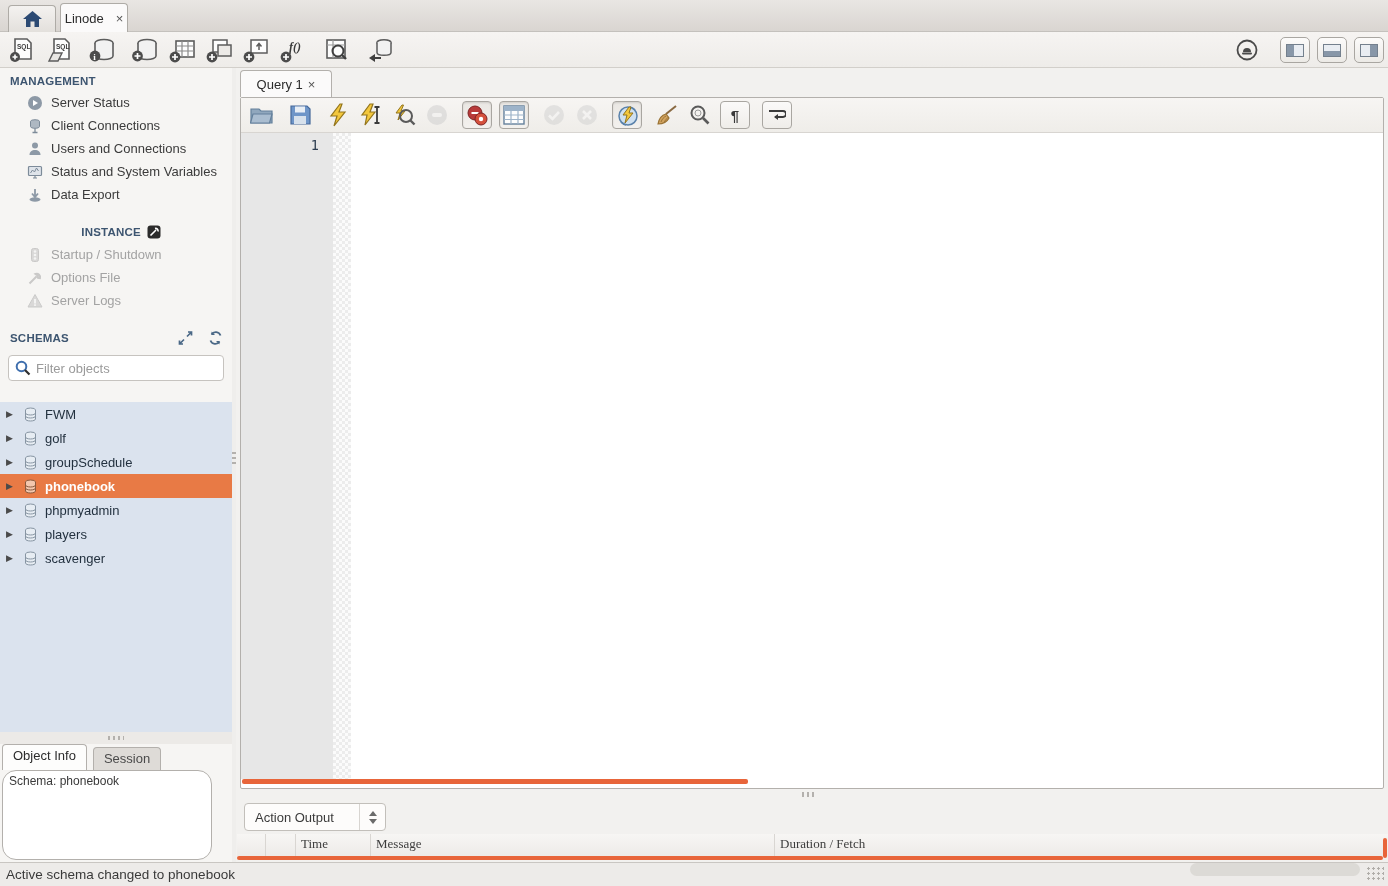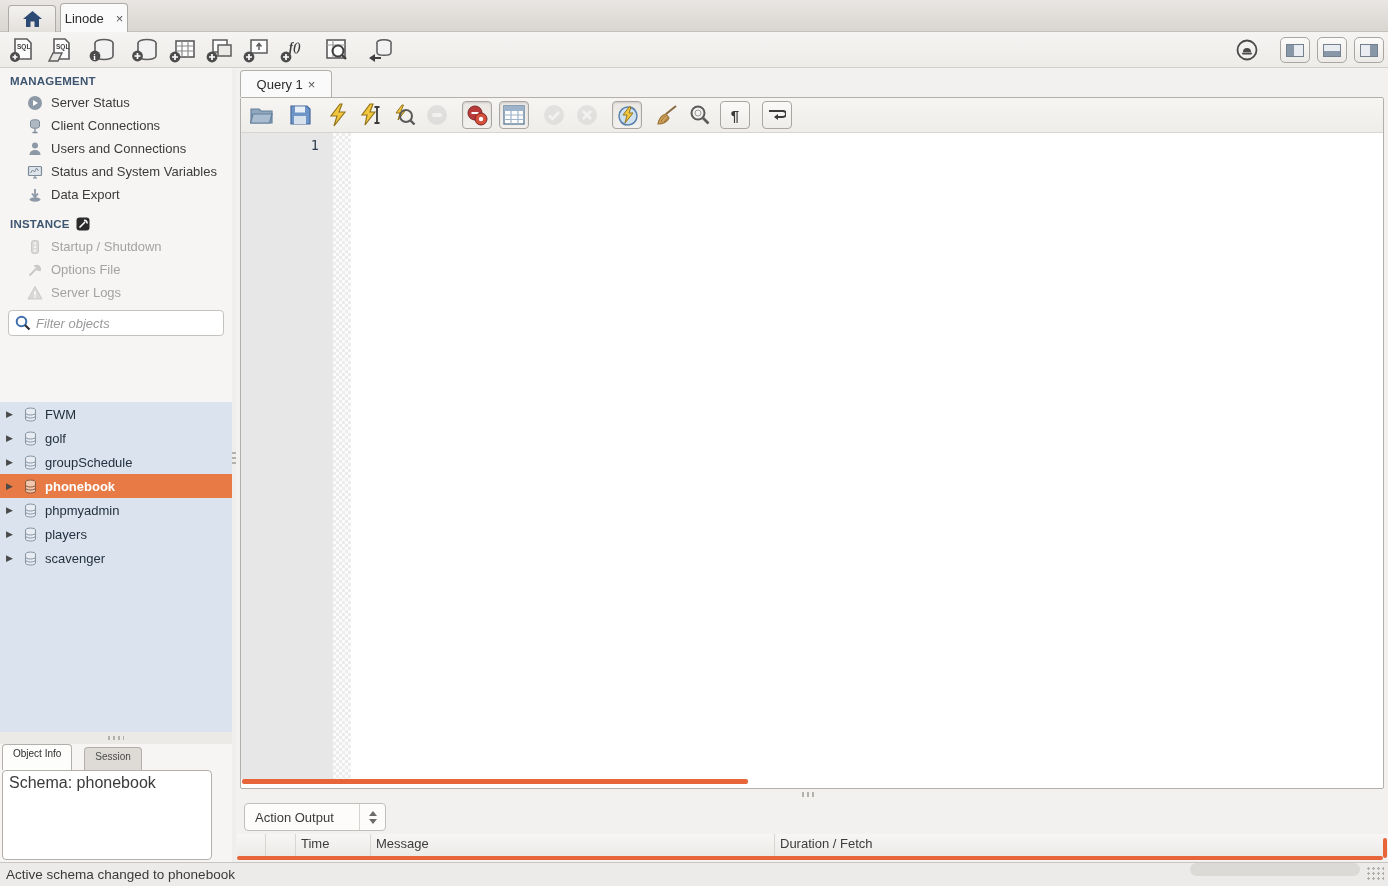--- a/index.html
+++ b/index.html
@@ -29,34 +29,34 @@
   #sidebar { left:0; top:68px; width:232px; height:794px; background:#f6f5f3; overflow:hidden; }
   .sec-title { font-size:11.5px; font-weight:bold; color:#3d5570; letter-spacing:.2px; padding:7px 0 4px 10px; display:flex; align-items:center; gap:6px; }
   .side-item { display:flex; align-items:center; height:23px; padding-left:26px; gap:8px; font-size:13px; color:#3b3b3b; white-space:nowrap; }
   .side-item .ic { width:17px; height:17px; flex:none; display:flex; align-items:center; justify-content:center; }
   .disabled { color:#a3a3a3; }
   .disabled .ic { opacity:.5; filter:grayscale(1); }
   #schemas-title { display:flex; align-items:center; }
   #schemas-title .spacer { flex:1; }
   #schemas-title .hic { width:16px; height:14px; margin-right:8px; }
   #filter-box { margin:6px 8px 0 8px; height:26px; background:#fff; border:1px solid #c6c3bf; border-radius:4px; display:flex; align-items:center; padding:0 6px; gap:5px; }
-  #filter-box input { border:none; outline:none; flex:1; font-size:13px; color:#737373; font-family:inherit; background:transparent;font-style:italic; }
+  #filter-box input { border:none; outline:none; flex:1; font-size:13px; color:#737373; font-family:inherit; background:transparent; }
   #filter-box input::placeholder { color:#9a9a9a; }
   #schema-tree { position:absolute; left:0; top:334px; width:232px; height:330px; background:#dbe3ee; }
   .tree-row { display:flex; align-items:center; height:24px; gap:7px; padding-left:6px; font-size:13px; color:#23313f; }
   .tree-row .exp { width:10px; font-size:9px; color:#4a4a4a; flex:none; }
   .tree-row.selected { background:#e87a45; color:#fff; font-weight:bold; }
   #side-splitter { position:absolute; left:0; top:664px; width:232px; height:12px; background:#eceae7; }
   #side-splitter .grip { position:absolute; left:108px; top:4px; width:16px; height:4px;
     background:repeating-linear-gradient(to right,#b4b1ad 0 2px, transparent 2px 5px); }
   .info-tabs { position:absolute; left:0; top:676px; width:232px; height:26px; display:flex; align-items:flex-end; padding-left:2px; }
-  .info-tab { font-size:10px; padding:3px 10px 4px 10px; border:1px solid #b3b0ac; border-bottom:none; border-radius:4px 4px 0 0; }
+  .info-tab { font-size:13px; padding:3px 10px 4px 10px; border:1px solid #b3b0ac; border-bottom:none; border-radius:4px 4px 0 0; }
   .info-tab.active { background:#fdfdfc; color:#2c2c2c; height:26px; }
-  .info-tab.inactive { background:#dedbd7; color:#4a4a4a; height:23px; margin-left:12px; }
-  #info-content { position:absolute; left:2px; top:702px; width:210px; height:90px; background:#fff; border:1px solid #b3b0ac; border-radius:4px; font-size:16px; color:#3a3a3a; padding:3px 6px; }
+  .info-tab.inactive { background:#dedbd7; color:#4a4a4a; height:23px; margin-left:6px; }
+  #info-content { position:absolute; left:2px; top:702px; width:210px; height:90px; background:#fff; border:1px solid #b3b0ac; border-radius:14px; font-size:12px; color:#3a3a3a; padding:3px 6px; }
 
   
   #v-split { left:232px; top:68px; width:4px; height:794px; background:#efeeec; }
   #v-split .grip { position:absolute; left:0px; top:384px; width:4px; height:14px;
     background:repeating-linear-gradient(to bottom,#b4b1ad 0 2px, transparent 2px 5px); }
 
   
   #query-tab { left:240px; top:70px; width:92px; height:27px; background:#fbfafa; border:1px solid #b3b0ac; border-bottom:none; border-radius:4px 4px 0 0; display:flex; align-items:center; justify-content:center; gap:5px; font-size:13px; color:#2c2c2c; z-index:2; }
   #editor-box { left:240px; top:97px; width:1144px; height:692px; background:#fff; border:1px solid #b3b0ac; border-radius:2px; }
   #ed-toolbar { position:absolute; left:0; top:0; width:100%; height:35px; background:linear-gradient(#f7f5f3,#efede9); border-bottom:1px solid #d8d5d1; display:flex; align-items:center; padding-left:8px; }
@@ -77,21 +77,21 @@
   #h-split { left:236px; top:789px; width:1152px; height:11px; }
   #h-split .grip { position:absolute; left:566px; top:3px; width:14px; height:5px;
     background:repeating-linear-gradient(to right,#b4b1ad 0 2px, transparent 2px 5px); }
 
   
   #combo { left:244px; top:803px; width:142px; height:28px; background:#fdfcfb; border:1px solid #c2bfba; border-radius:4px; display:flex; align-items:center; font-size:13px; color:#3a3a3a; }
   #combo .lbl { padding-left:10px; flex:1; }
   #combo .spin { width:26px; height:100%; border-left:1px solid #d8d5d1; display:flex; flex-direction:column; align-items:center; justify-content:center; gap:3px; }
   .tri-up { width:0; height:0; border-left:4px solid transparent; border-right:4px solid transparent; border-bottom:5px solid #6b6b6b; }
   .tri-dn { width:0; height:0; border-left:4px solid transparent; border-right:4px solid transparent; border-top:5px solid #6b6b6b; }
-  #out-header { left:237px; top:834px; width:1151px; height:22px; background:linear-gradient(#f7f6f4,#edebe8); display:flex; font-size:13px; color:#3c3c3c; }
+  #out-header { left:237px; top:834px; width:1151px; height:22px; background:linear-gradient(#f7f6f4,#edebe8); display:flex; font-size:13px; color:#3c3c3c;font-family:Liberation Serif, serif; }
   #out-header .cell { border-right:1px solid #d9d6d2; padding:2px 0 0 5px; overflow:hidden; white-space:nowrap; }
   #oh-orange { left:237px; top:856px; width:1146px; height:4px; background:#e8653a; border-radius:2px; }
   #ov-orange { left:1383px; top:838px; width:4px; height:20px; background:#e8653a; border-radius:2px; }
 
   
   #statusbar { left:0; top:862px; width:1388px; height:24px; background:#edebe9; border-top:1px solid #c9c6c2; font-size:13.5px; color:#3a3a3a; display:flex; align-items:center; padding-left:6px; }
   #status-pill { left:1190px; top:863px; width:170px; height:13px; background:#dcdad6; border-radius:7px; }
   #resize-grip { left:1366px; top:866px; width:18px; height:16px;
     background-image:radial-gradient(#b0ada9 1px, transparent 1.2px); background-size:5px 5px; }
   svg { display:block; }
@@ -261,21 +261,21 @@
     <div class="side-item">
       <span class="ic">
           <svg width="16" height="16" viewBox="0 0 16 16">
             <path d="M8 2 v7 M5 6.5 L8 10 l3-3.5" fill="none" stroke="#8d99a6" stroke-width="1.8"></path>
             <ellipse cx="8" cy="12.5" rx="5.5" ry="2.2" fill="#8d99a6"></ellipse>
           </svg>
         </span>
       <span>Data Export</span>
     </div>
 
-    <div class="sec-title" style="margin-top:4px;">
+    <div class="sec-title" style="margin-top:12px;justify-content:center;">
       <span>INSTANCE</span>
       <span>
           <svg width="14" height="14" viewBox="0 0 14 14">
             <rect x="0.5" y="0.5" width="13" height="13" rx="3" fill="#2b2b2b"></rect>
             <path d="M3.5 10.5 L9 5 M8 3.5 a2.5 2.5 0 0 1 3 3" stroke="#fff" stroke-width="1.6" fill="none"></path>
           </svg>
         </span>
     </div>
 
     <div class="side-item disabled">
@@ -301,20 +301,36 @@
       <span class="ic">
           <svg width="16" height="16" viewBox="0 0 16 16">
             <path d="M8 1.5 L15 14 H1 Z" fill="#b7bec6" stroke="#97a0aa" stroke-width="1"></path>
             <rect x="7.2" y="6" width="1.6" height="4.5" fill="#fff"></rect>
             <rect x="7.2" y="11.3" width="1.6" height="1.6" fill="#fff"></rect>
           </svg>
         </span>
       <span>Server Logs</span>
     </div>
 
+    <div class="sec-title" id="schemas-title" style="margin-top:12px;">
+      <span>SCHEMAS</span>
+      <span class="spacer"></span>
+      <span class="hic">
+          <svg width="15" height="14" viewBox="0 0 15 14">
+            <path d="M9 5.5 L13.5 1 M10 1 h3.5 v3.5 M6 8.5 L1.5 13 M1.5 9.5 V13 H5" stroke="#4a6886" stroke-width="1.7" fill="none"></path>
+          </svg>
+        </span>
+      <span class="hic">
+          <svg width="15" height="14" viewBox="0 0 15 14">
+            <path d="M12.5 4.5 a5 5 0 0 0 -9 -1 M2.5 9.5 a5 5 0 0 0 9 1" stroke="#4a6886" stroke-width="1.8" fill="none"></path>
+            <path d="M3.5 0.5 v3.5 h3.5 z" fill="#4a6886"></path>
+            <path d="M11.5 13.5 v-3.5 h-3.5 z" fill="#4a6886"></path>
+          </svg>
+        </span>
+    </div>
 
     <div id="filter-box">
       <span>
           <svg width="16" height="16" viewBox="0 0 16 16">
             <circle cx="6.5" cy="6.5" r="4.8" fill="none" stroke="#3f6fae" stroke-width="2"></circle>
             <path d="M10 10 l4.5 4.5" stroke="#2f2f2f" stroke-width="2.2"></path>
           </svg>
         </span>
       <input type="text" placeholder="Filter objects" style="">
     </div>

